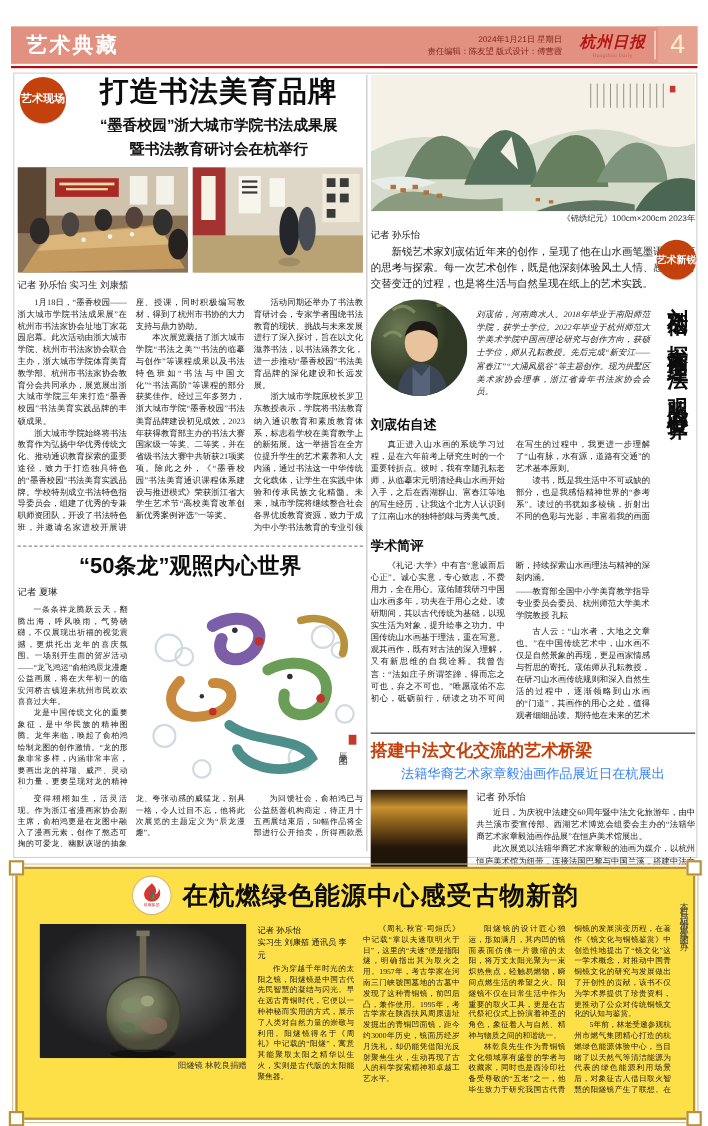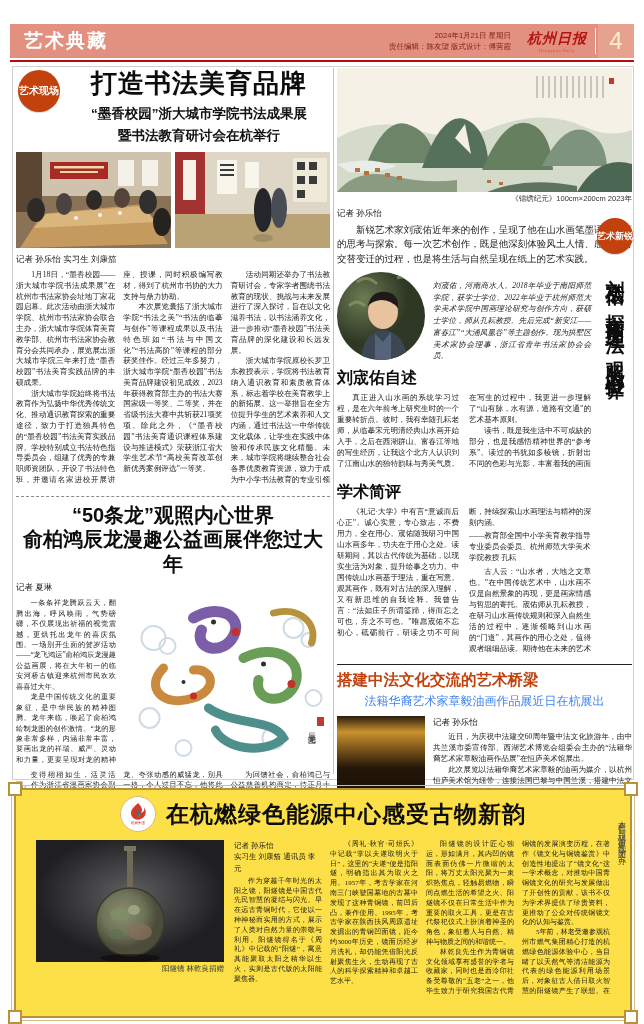--- a/index.html
+++ b/index.html
@@ -69,26 +69,26 @@
   .art2-body{column-count:3;column-gap:8px;height:60px;overflow:hidden;
              font-size:7.2px;line-height:1.42;margin-top:4px;}
 
   
   .right-col{position:absolute;left:337px;top:68px;width:295px;}
   .landscape-wrap svg{display:block;}
   .liu-caption{margin-top:2px;}
   .liu-byline{margin:4px 0 3px 0;}
   .narrow{width:254px;}
   .liu-intro{font-size:9.5px;line-height:1.5;text-align:justify;text-indent:2em;margin:2px 0 6px 0;}
-  .liu-profile{display:flex;gap:8px;align-items:flex-start;margin-bottom:6px;}
+  .liu-profile{display:flex;gap:8px;align-items:flex-start;margin-bottom:16px;}
   .portrait{width:88px;height:88px;border-radius:50%;overflow:hidden;flex:0 0 auto;}
   .liu-bio{font-size:7.6px;font-style:italic;line-height:1.55;text-align:justify;color:#222;
            padding-top:8px;}
   .sec-title{font-family:"Liberation Sans","DejaVu Sans",sans-serif;font-weight:bold;
-             font-size:16px;margin:6px 0 3px 0;color:#0d0d0d;}
+             font-size:12px;margin:6px 0 3px 0;color:#0d0d0d;}
   .liu-self{column-count:2;column-gap:10px;height:84px;overflow:hidden;font-size:7.6px;line-height:1.45;}
   .liu-review{column-count:2;column-gap:10px;height:150px;overflow:hidden;font-size:7.6px;line-height:1.45;}
   .liu-strip{position:absolute;right:0;top:150px;width:34px;display:flex;flex-direction:column;
              align-items:center;}
   .liu-strip .badge{width:36px;height:36px;font-size:9px;}
   .vert-headline{margin-top:10px;writing-mode:vertical-rl;text-orientation:upright;
                  font-family:"Liberation Sans","DejaVu Sans",sans-serif;font-weight:bold;
                  font-size:19px;letter-spacing:4px;color:#0d0d0d;height:360px;}
   .right-divider{border:none;border-top:1.5px solid #222;margin:8px 0 5px 0;}
   .bridge-headline{font-family:"Liberation Sans","DejaVu Sans",sans-serif;font-weight:bold;
@@ -215,21 +215,20 @@
     <p>浙大城市学院始终将书法教育作为弘扬中华优秀传统文化、推动通识教育探索的重要途径，致力于打造独具特色的“墨香校园”书法美育实践品牌。学校特别成立书法特色指导委员会，组建了优秀的专兼职师资团队，开设了书法特色班，并邀请名家进校开展讲座、授课，同时积极编写教材，得到了杭州市书协的大力支持与鼎力协助。</p>
     <p>本次展览囊括了浙大城市学院“书法之美”“书法的临摹与创作”等课程成果以及书法特色班如“书法与中国文化”“书法高阶”等课程的部分获奖佳作。经过三年多努力，浙大城市学院“墨香校园”书法美育品牌建设初见成效，2023年获得教育部主办的书法大赛国家级一等奖、二等奖，并在省级书法大赛中共斩获21项奖项。除此之外，《“墨香校园”书法美育通识课程体系建设与推进模式》荣获浙江省大学生艺术节“高校美育改革创新优秀案例评选”一等奖。</p>
     <p>活动同期还举办了书法教育研讨会，专家学者围绕书法教育的现状、挑战与未来发展进行了深入探讨，旨在以文化滋养书法，以书法涵养文化，进一步推动“墨香校园”书法美育品牌的深化建设和长远发展。</p>
     <p>浙大城市学院原校长罗卫东教授表示，学院将书法教育纳入通识教育和素质教育体系，标志着学校在美育教学上的新拓展。这一举措旨在全方位提升学生的艺术素养和人文内涵，通过书法这一中华传统文化载体，让学生在实践中体验和传承民族文化精髓。未来，城市学院将继续整合社会各界优质教育资源，致力于成为中小学书法教育的专业引领者和服务提供者，为各级学校的书法教育注入活力。</p>
 
   </div>
 
   <hr class="dash-sep">
 
   <h2 class="art2-headline">“50条龙”观照内心世界</h2>
-  <h2 class="art2-headline">俞柏鸿辰龙漫趣公益画展伴您过大年</h2>
   <div class="byline art2-byline">记者 夏琳</div>
 
   <div class="art2-lead-row">
     <div class="art2-lead bodytext">
       <p>一条条祥龙腾跃云天，翻腾出海，呼风唤雨，气势磅礴，不仅展现出祈福的视觉震撼，更烘托出龙年的喜庆氛围。一场别开生面的贺岁活动——“龙飞鸿运”俞柏鸿辰龙漫趣公益画展，将在大年初一的临安河桥古镇迎来杭州市民欢欢喜喜过大年。</p>
       <p>龙是中国传统文化的重要象征，是中华民族的精神图腾。龙年来临，唤起了俞柏鸿绘制龙图的创作激情。“龙的形象非常多样，内涵非常丰富，要画出龙的祥瑞、威严、灵动和力量，更要呈现对龙的精神寄托。”俞柏鸿用了整整半年时间，到博物馆、美术馆观摩历代名家笔下的龙，在北京录制节目间隙还数次去北海公园临摹九龙壁。各种形态与构思的草稿图，他画了不下百张。</p>
 
     </div>
     <div class="dragon-wrap">
       <svg width="100%" height="168" viewBox="0 0 205 168" preserveAspectRatio="xMidYMid meet">

